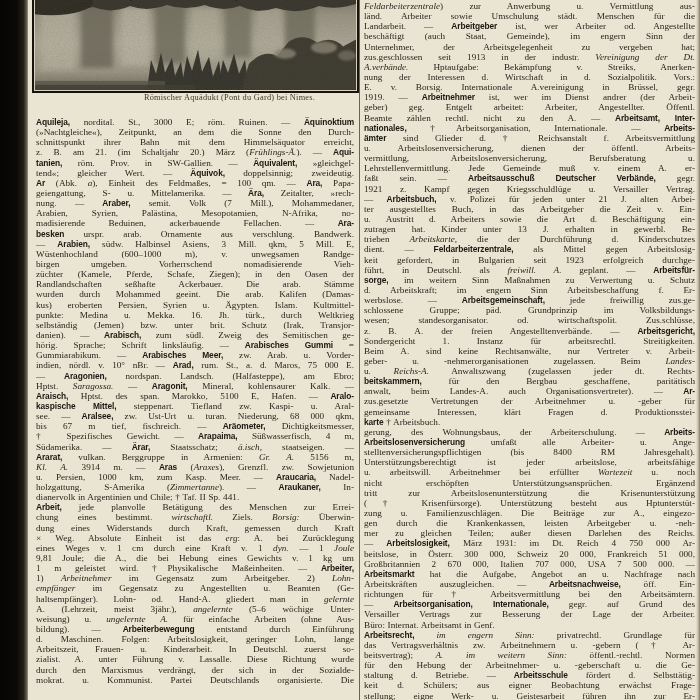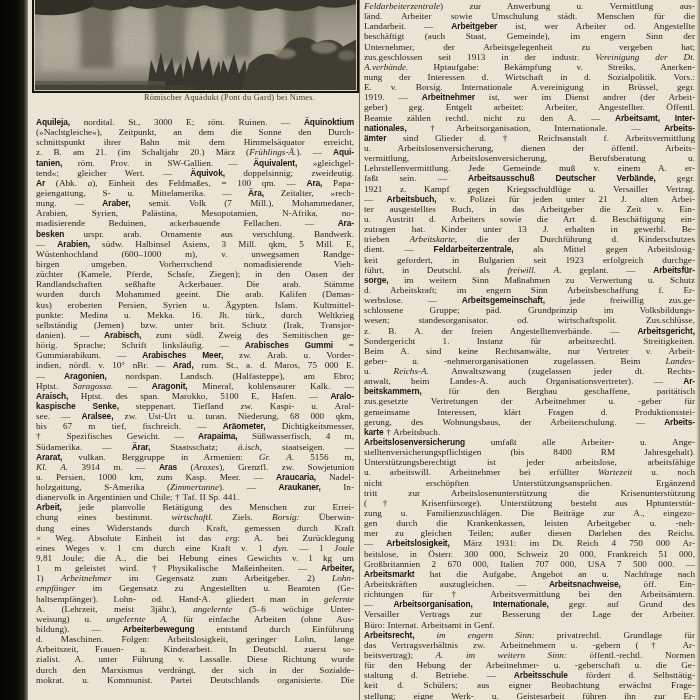--- a/index.html
+++ b/index.html
@@ -112,21 +112,21 @@
     <div class="tl">kus) eroberten Persien, Syrien u. Ägypten. Islam. Kultmittel-</div>
     <div class="tl">punkte: Medina u. Mekka. 16. Jh. türk., durch Weltkrieg</div>
     <div class="tl">selbständig (Jemen) bzw. unter brit. Schutz (Irak, Transjor-</div>
     <div class="tl">danien). — <b>Arabisch,</b> zum südl. Zweig des Semitischen ge-</div>
     <div class="tl">hörig. Sprache; Schrift linksläufig. — <b>Arabisches Gummi</b> =</div>
     <div class="tl">Gummiarabikum. — <b>Arabisches Meer,</b> zw. Arab. u. Vorder-</div>
     <div class="tl">indien, nördl. v. 10° nBr. — <b>Arad,</b> rum. St., a. d. Maros, 75 000 E.</div>
     <div class="tl">— <b>Aragonien,</b> nordspan. Landsch. (Halfasteppe), am Ebro;</div>
     <div class="tl">Hptst. <i>Saragossa.</i> — <b>Aragonit,</b> Mineral, kohlensaurer Kalk. —</div>
     <div class="tl"><b>Araisch,</b> Hptst. des span. Marokko, 5100 E, Hafen. — <b>Aralo-</b></div>
-    <div class="tl"><b>kaspische Senke,</b> steppenart. Tiefland zw. Kaspi- u. Aral-</div>
+    <div class="tl"><b>kaspische Mittel,</b> steppenart. Tiefland zw. Kaspi- u. Aral-</div>
     <div class="tl">see. — <b>Aralsee,</b> zw. Ust-Urt u. turan. Niederung, 68 000 qkm,</div>
     <div class="tl">bis 67 m tief, fischreich. — <b>Aräometer,</b> Dichtigkeitsmesser,</div>
     <div class="tl">† Spezifisches Gewicht. — <b>Arapaima,</b> Süßwasserfisch, 4 m,</div>
     <div class="tl">Südamerika. — <b>Ärar,</b> Staatsschatz; <i>ä.isch,</i> staatseigen. —</div>
     <div class="tl"><b>Ararat,</b> vulkan. Berggruppe in Armenien: <i>Gr. A.</i> 5156 m,</div>
     <div class="tl"><i>Kl. A.</i> 3914 m. — <b>Aras</b> (<i>Araxes</i>), Grenzfl. zw. Sowjetunion</div>
     <div class="tl">u. Persien, 1000 km, zum Kasp. Meer. — <b>Araucaria,</b> Nadel-</div>
     <div class="tl">holzgattung, S-Amerika (<i>Zimmertanne</i>). — <b>Araukaner,</b> In-</div>
     <div class="tl pl">dianervolk in Argentinien und Chile; † Taf. II Sp. 441.</div>
     <div class="tl"><b>Arbeit,</b> jede planvolle Betätigung des Menschen zur Errei-</div>
@@ -179,26 +179,26 @@
     <div class="tl"><b>sorge,</b> im weitern Sinn Maßnahmen zu Verwertung u. Schutz</div>
     <div class="tl">d. Arbeitskraft; im engern Sinn Arbeitsbeschaffung f. Er-</div>
     <div class="tl">werbslose. — <b>Arbeitsgemeinschaft,</b> jede freiwillig zus.ge-</div>
     <div class="tl">schlossene Gruppe; päd. Grundprinzip im Volksbildungs-</div>
     <div class="tl">wesen; standesorganisator. od. wirtschaftspolit. Zus.schlüsse,</div>
     <div class="tl">z. B. A. der freien Angestelltenverbände. — <b>Arbeitsgericht,</b></div>
     <div class="tl">Sondergericht 1. Instanz für arbeitsrechtl. Streitigkeiten.</div>
     <div class="tl">Beim A. sind keine Rechtsanwälte, nur Vertreter v. Arbeit-</div>
     <div class="tl">geber- u. -nehmerorganisationen zugelassen. Beim <i>Landes-</i></div>
     <div class="tl">u. <i>Reichs-A.</i> Anwaltszwang (zugelassen jeder dt. Rechts-</div>
+    <div class="tl"><b>beitskammern,</b> für den Bergbau geschaffene, paritätisch</div>
     <div class="tl">anwalt, beim Landes-A. auch Organisationsvertreter). — <b>Ar-</b></div>
-    <div class="tl"><b>beitskammern,</b> für den Bergbau geschaffene, paritätisch</div>
     <div class="tl">zus.gesetzte Vertretungen der Arbeitnehmer u. -geber für</div>
     <div class="tl">gemeinsame Interessen, klärt Fragen d. Produktionsstei-</div>
+    <div class="tl pl"><b>karte</b> † Arbeitsbuch.</div>
     <div class="tl">gerung, des Wohnungsbaus, der Arbeiterschulung. — <b>Arbeits-</b></div>
-    <div class="tl pl"><b>karte</b> † Arbeitsbuch.</div>
     <div class="tl"><b>Arbeitslosenversicherung</b> umfaßt alle Arbeiter- u. Ange-</div>
     <div class="tl">stelltenversicherungspflichtigen (bis 8400 RM Jahresgehalt).</div>
     <div class="tl">Unterstützungsberechtigt ist jeder arbeitslose, arbeitsfähige</div>
     <div class="tl">u. arbeitswill. Arbeitnehmer bei erfüllter <i>Wartezeit</i> u. noch</div>
     <div class="tl">nicht erschöpften Unterstützungsansprüchen. Ergänzend</div>
     <div class="tl">tritt zur Arbeitslosenunterstützung die Krisenunterstützung</div>
     <div class="tl">(† Krisenfürsorge). Unterstützung besteht aus Hptunterstüt-</div>
     <div class="tl">zung u. Familienzuschlägen. Die Beiträge zur A., eingezo-</div>
     <div class="tl">gen durch die Krankenkassen, leisten Arbeitgeber u. -neh-</div>
     <div class="tl">mer zu gleichen Teilen; außer diesen Darlehen des Reichs.</div>

